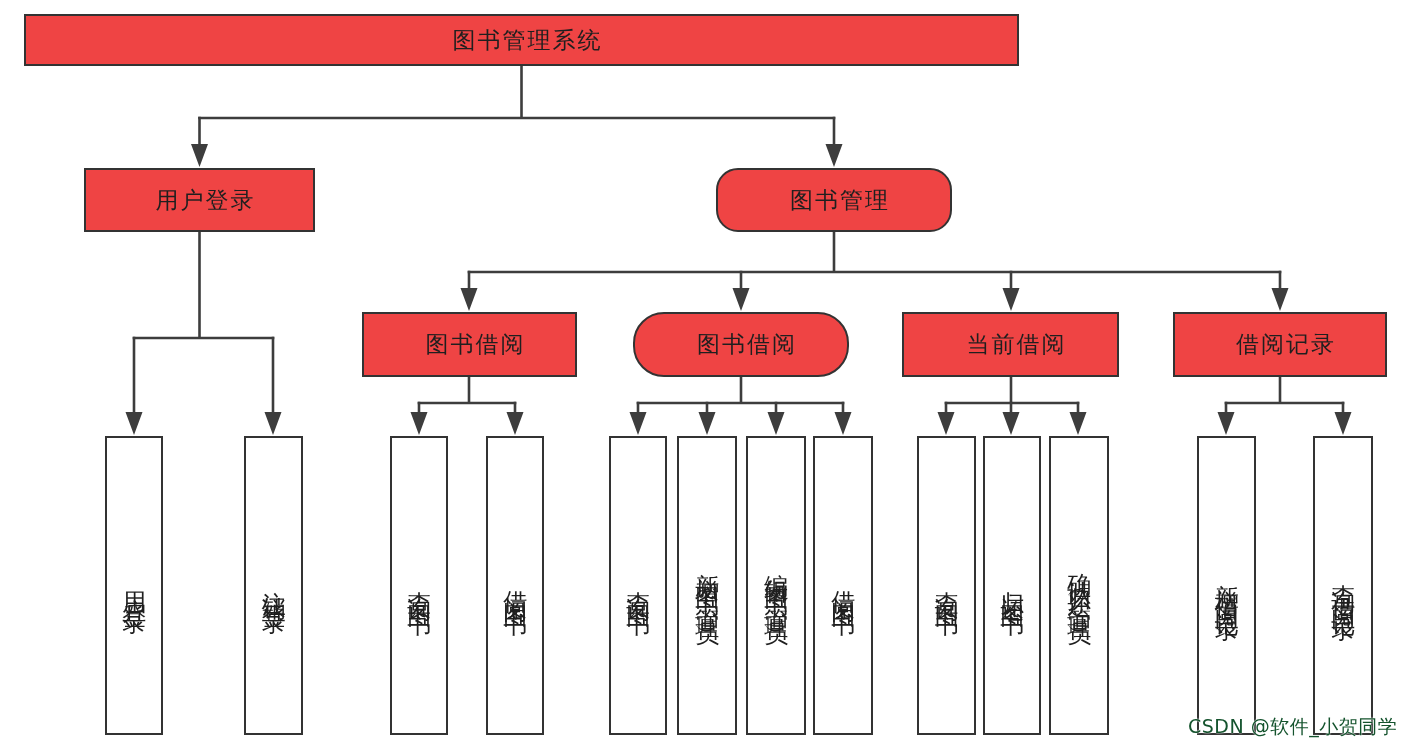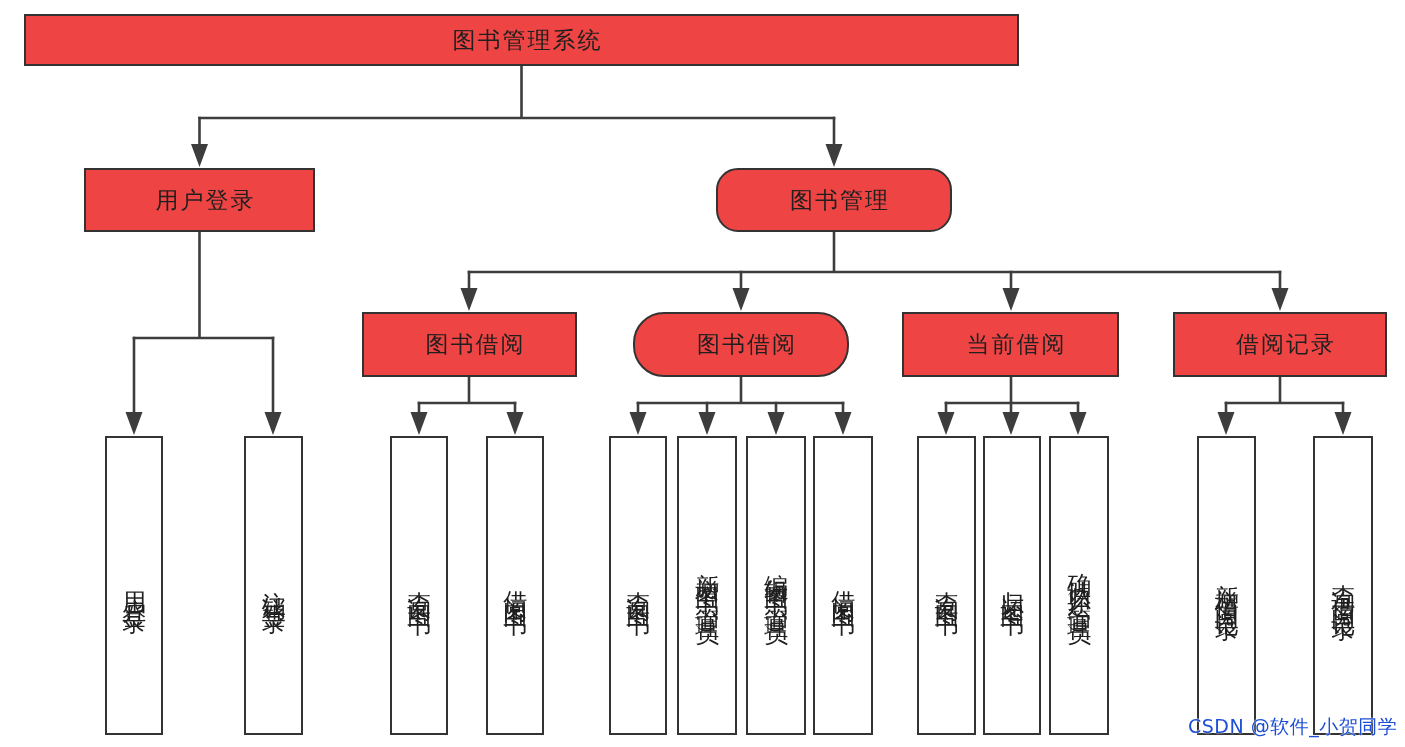--- a/index.html
+++ b/index.html
@@ -78,21 +78,21 @@
   .l-10 { left: 983px;  width: 58px; }
   .l-11 { left: 1049px; width: 60px; }
   .l-12 { left: 1197px; width: 59px; }
   .l-13 { left: 1313px; width: 60px; }
   .watermark {
     position: absolute;
     left: 1188px;
     top: 714px;
     font-size: 19px;
     letter-spacing: 0.5px;
-    color: #1d4ed8;
+    color: #14532d;
     text-shadow: 0 0 2px #ffffff, 0 0 1px #ffffff;
     z-index: 5;
     white-space: nowrap;
   }
 </style>
 </head>
 <body>
 
 <div class="canvas">
 

